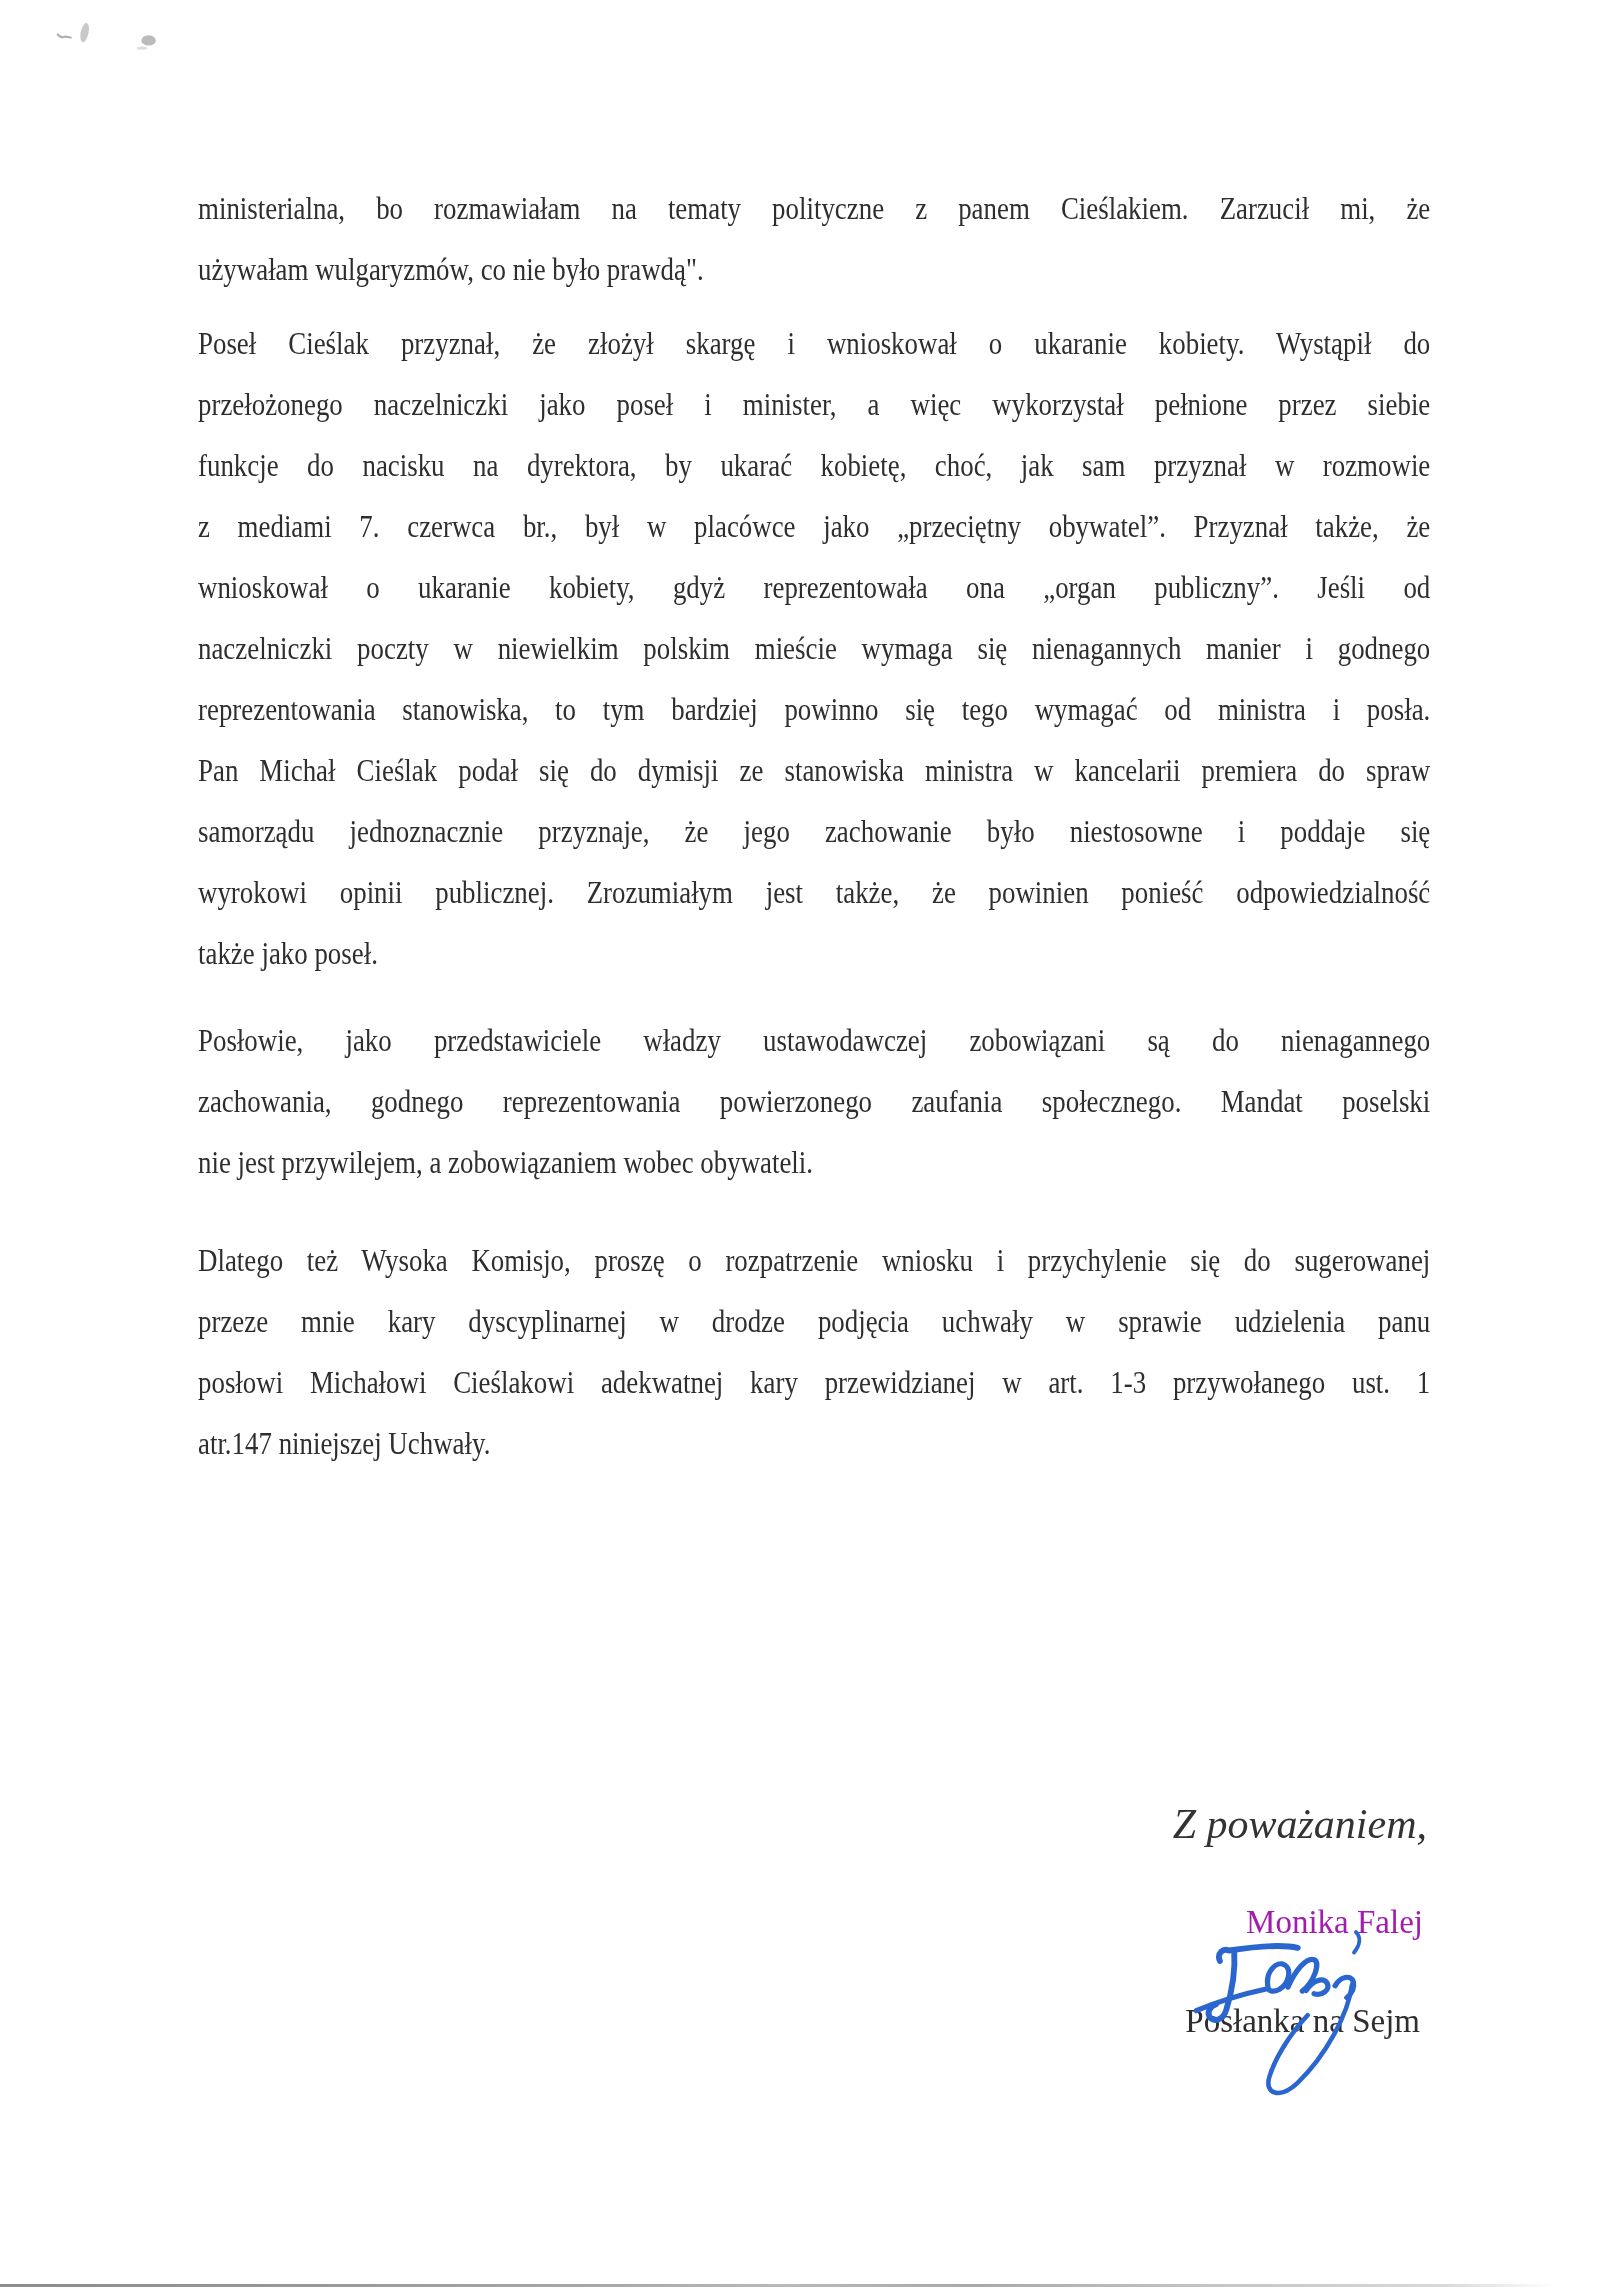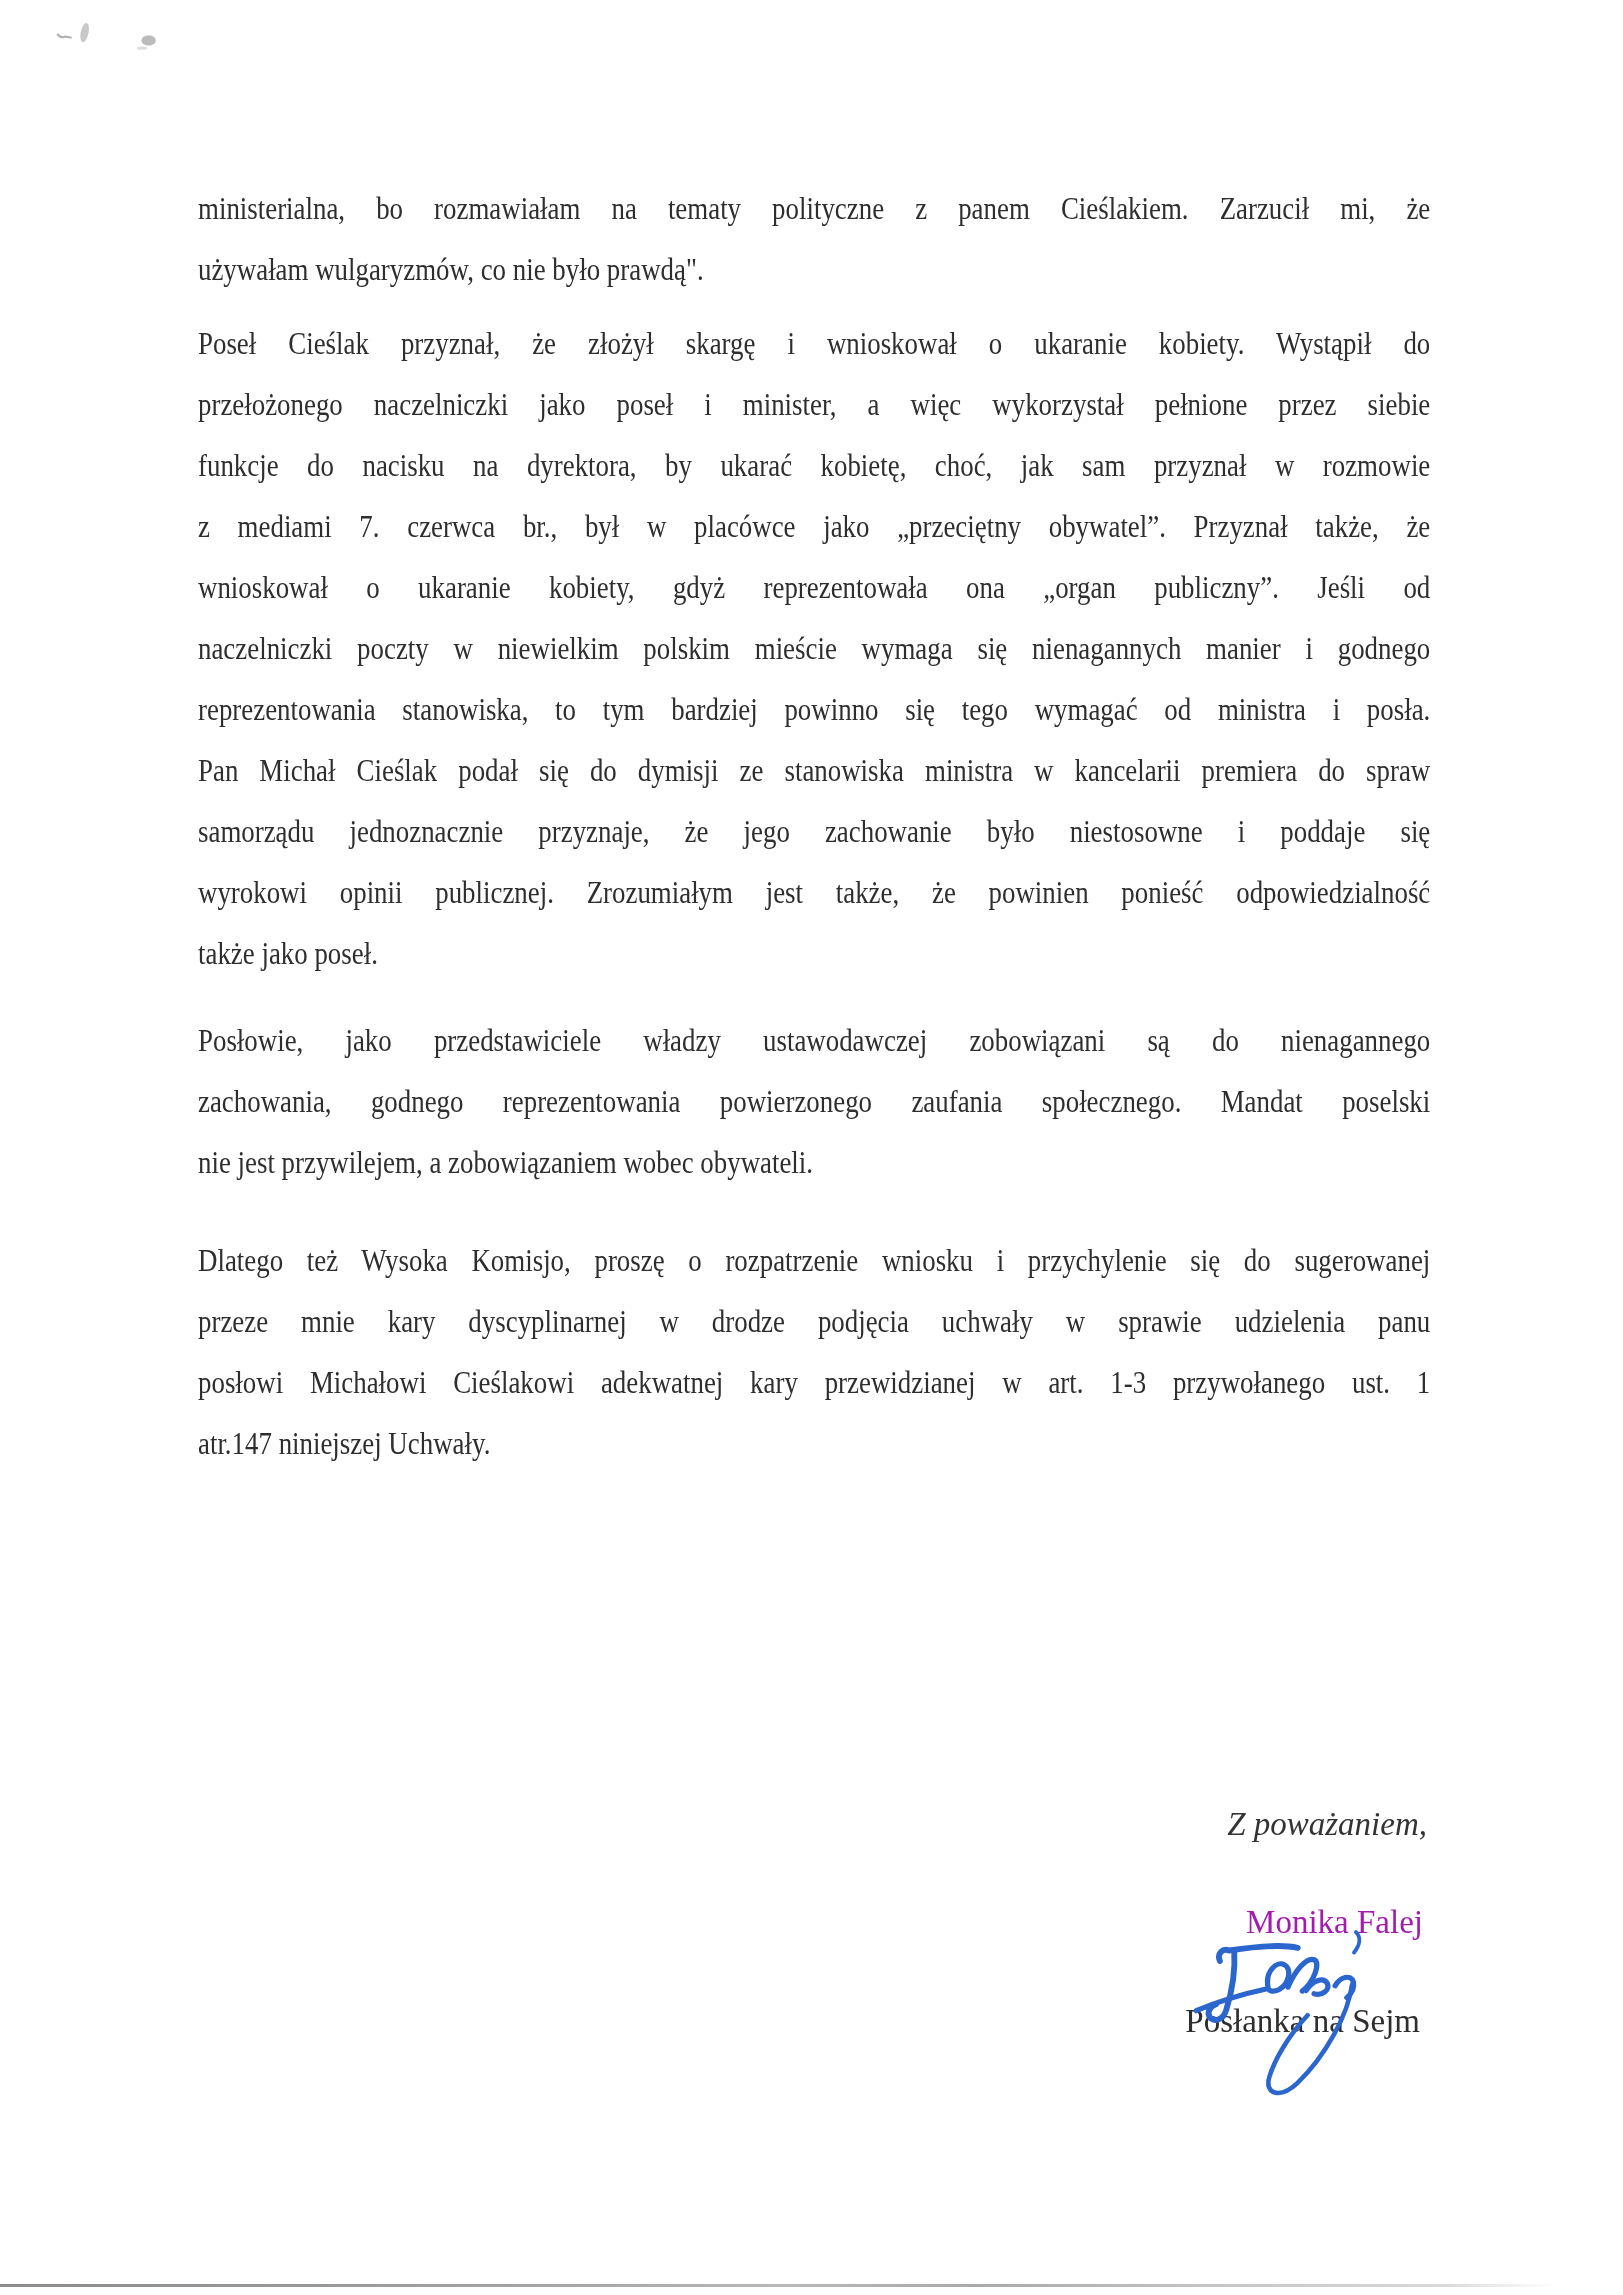--- a/index.html
+++ b/index.html
@@ -36,21 +36,21 @@
   }
   .line--last {
     text-align: left;
     text-align-last: left;
   }
   
   .valediction {
     position: absolute;
     top: 1805px;
     right: 196px;
-    font-size: 33px;
+    font-size: 42px;
     line-height: 39px;
     font-style: italic;
     color: #333333;
     text-align: right;
   }
   .signer-name {
     position: absolute;
     top: 1903px;
     right: 200px;
     font-size: 33px;

